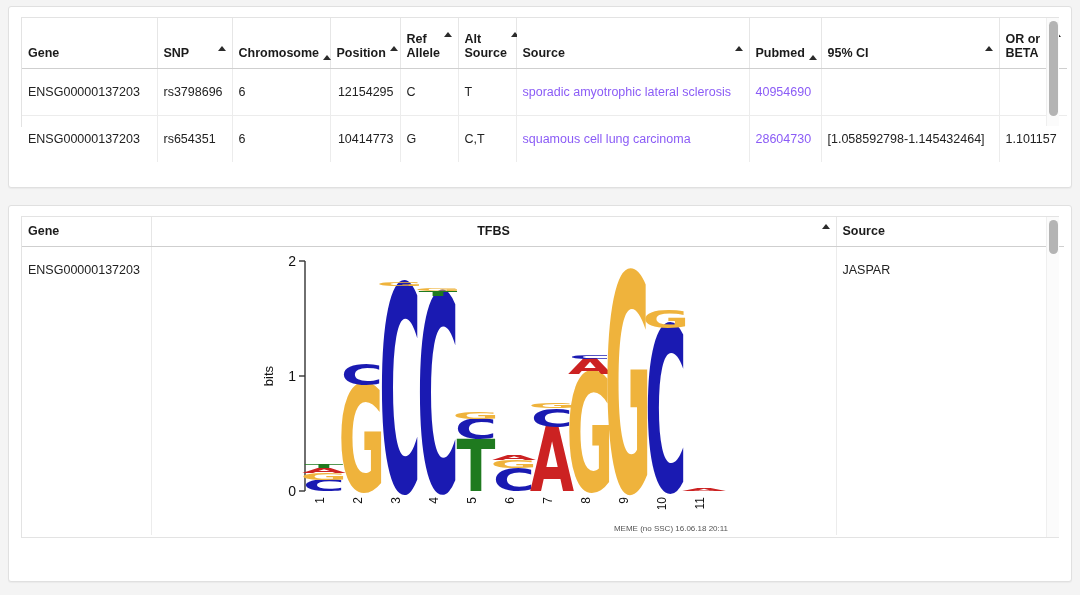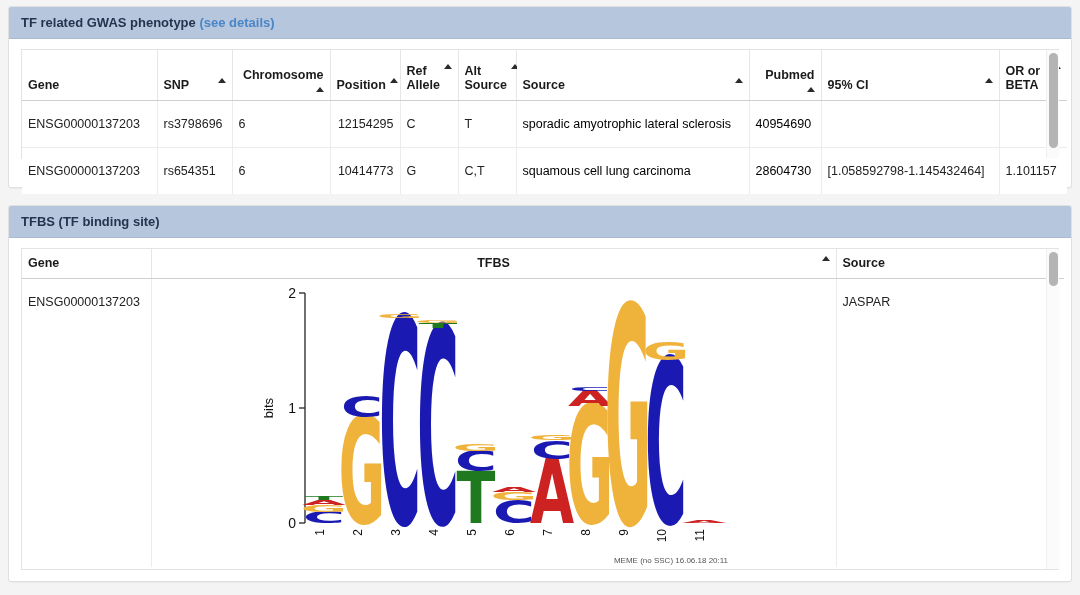--- a/index.html
+++ b/index.html
@@ -69,34 +69,34 @@
     border-bottom: 1px solid #ececec;
     padding: 16px 6px;
     vertical-align: top;
     background: #fff;
     overflow: hidden;
     white-space: nowrap;
     text-overflow: ellipsis;
   }
   table.grid td:last-child { border-right: none; }
   table.grid tr:last-child td { border-bottom: none; }
-  .cell-link { color: #000000; cursor: pointer; }
+  .cell-link { color: #8b5cf6; cursor: pointer; }
   .num { text-align: right; }
 
   .sort-arrow {
     display: inline-block;
     width: 0; height: 0;
     border-left: 4px solid transparent;
     border-right: 4px solid transparent;
     border-bottom: 5px solid #2b2b2b;
     vertical-align: middle;
     margin-bottom: 1px;
   }
   .th-inner { display: flex; align-items: flex-start; justify-content: space-between; gap: 4px; }
-  .th-inner.stackend { flex-direction: column; align-items: flex-end; }
+  .th-inner.stackend { flex-direction: row; align-items: flex-end; }
   .th-label { white-space: normal; }
   .th-center { text-align: center; }
 
   
   .sbar {
     position: absolute;
     top: 0; right: 0;
     width: 13px; height: 100%;
     background: #fbfbfb;
     border-left: 1px solid #efefef;
@@ -117,24 +117,20 @@
   .xtick-label { font-size: 12px; fill: #111; font-family: "Liberation Sans", sans-serif; }
   .credit { font-size: 8px; fill: #555; font-family: "Liberation Sans", sans-serif; }
   .glyph { font-family: "DejaVu Sans", sans-serif; font-weight: bold; }
 </style>
 </head>
 <body>
 
 <div class="page">
 
   <section class="panel" style="height:182px;">
-    <div class="panel-head">
-      <span>TF related GWAS phenotype</span>
-      <span class="link">(see details)</span>
-    </div>
     <div class="panel-body">
       <div class="table-wrap" style="height:110px;">
         <table class="grid">
           <colgroup>
             <col style="width:135px">
               <col style="width:75px">
               <col style="width:98px">
             <col style="width:70px">
               <col style="width:58px">
               <col style="width:58px">
@@ -232,23 +228,20 @@
           </tbody>
         </table>
         <div class="sbar">
           <div class="thumb" style="top:3px;height:95px;"></div>
         </div>
       </div>
     </div>
   </section>
 
   <section class="panel" style="height:377px; margin-top:17px;">
-    <div class="panel-head">
-      <span>TFBS (TF binding site)</span>
-    </div>
     <div class="panel-body">
       <div class="table-wrap" style="height:322px;">
         <table class="grid">
           <colgroup>
             <col style="width:129px">
               <col style="width:685px">
               <col style="width:228px">
           </colgroup>
           <thead>
             <tr>

